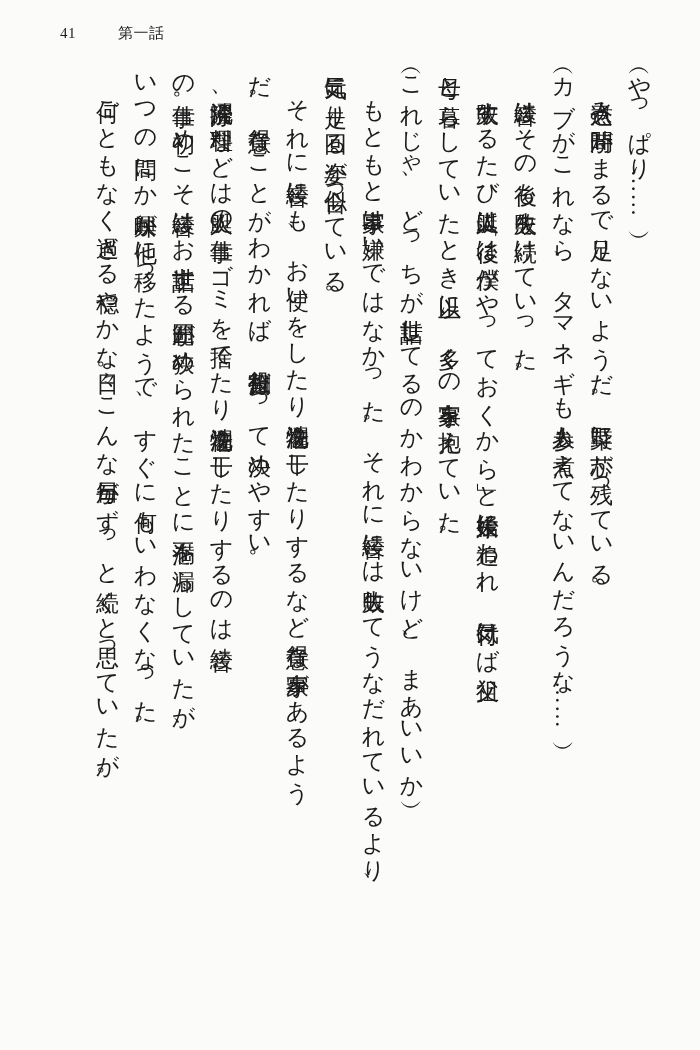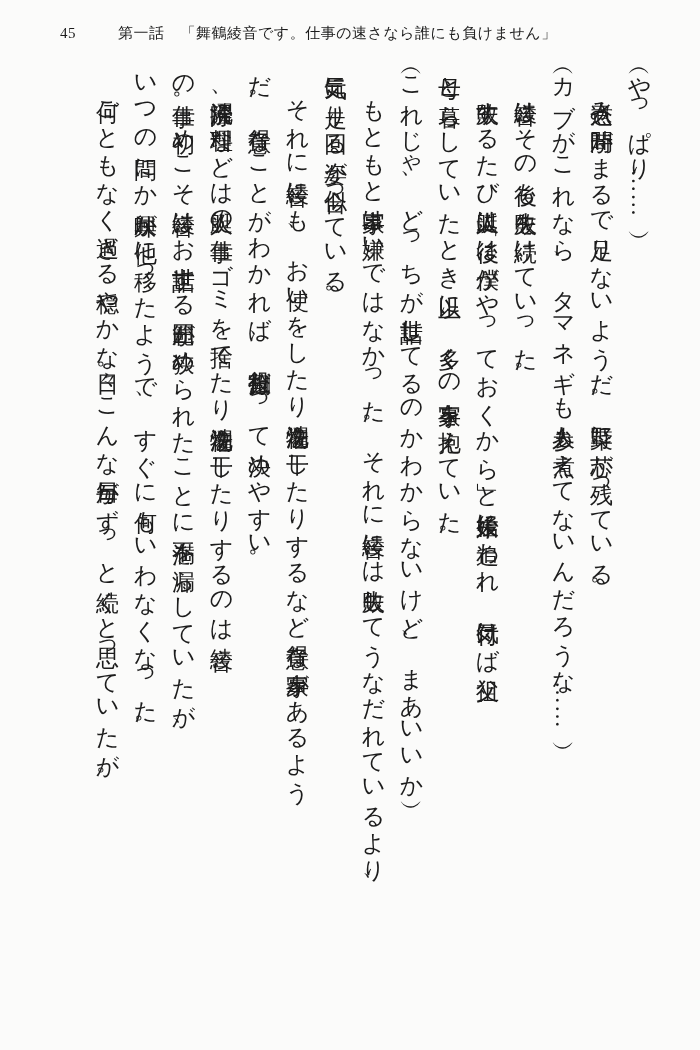--- a/index.html
+++ b/index.html
@@ -53,23 +53,22 @@
   }
   .novel-body p.vline {
     margin: 0;
     padding: 0;
   }
 </style>
 </head>
 <body>
 
 <div class="running-head">
-  <span class="pageno">45</span>
+  <span class="pageno">41</span>
   <span class="chapter">第一話</span>
-  <span class="chapter-title">「舞鶴綾音です。仕事の速さなら誰にも負けません」</span>
 </div>
 
 <div class="novel-body">
   <p class="vline">（やっぱり……）</p>
   <p class="vline">　煮込み時間がまるで足りないようだ。野菜に芯が残っている。</p>
   <p class="vline">（カブがこれなら、タマネギも人参も煮えてないんだろうな……）</p>
   <p class="vline">　綾音はその後も失敗を続けていった。</p>
   <p class="vline">　失敗するたび艇人は「後は僕がやっておくから」と後始末に追われ、気付けば祖父</p>
   <p class="vline">母と暮らしていたとき以上に、多くの家事を抱えていた。</p>
   <p class="vline">（これじゃ、どっちが世話してるのかわからないけど、まあいいか）</p>

